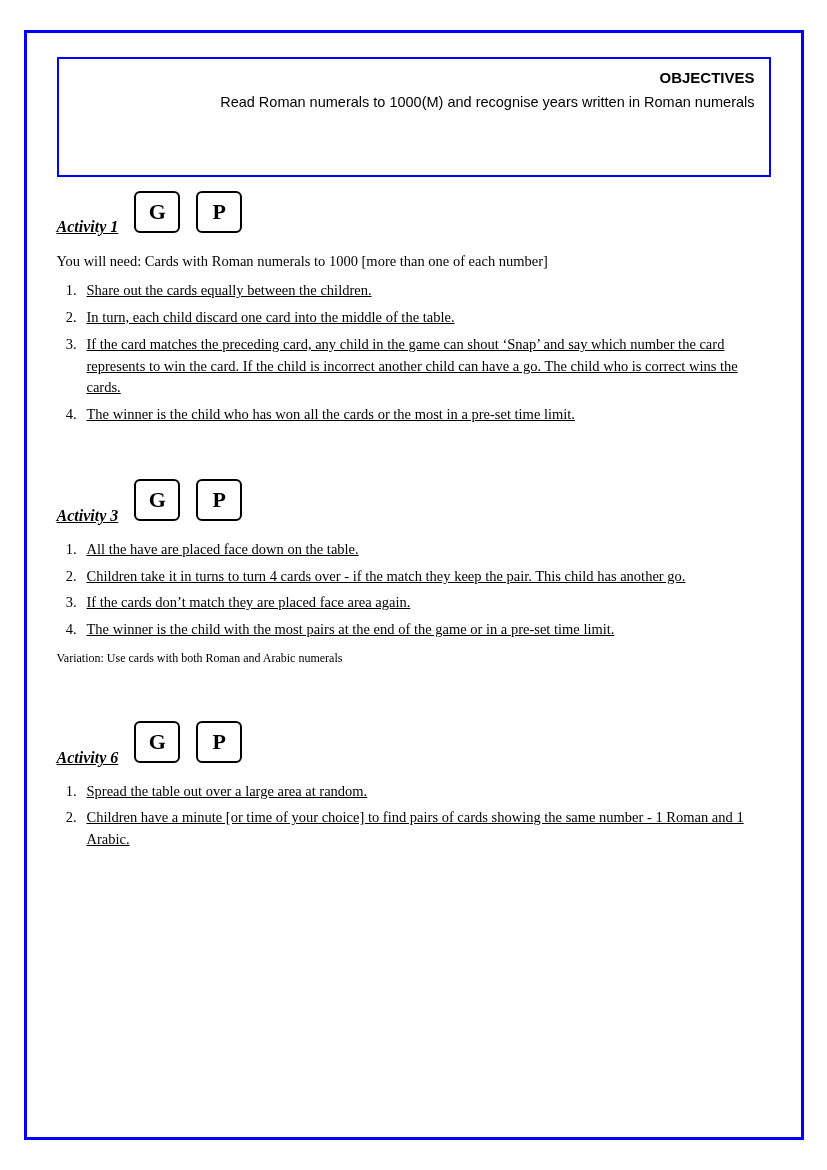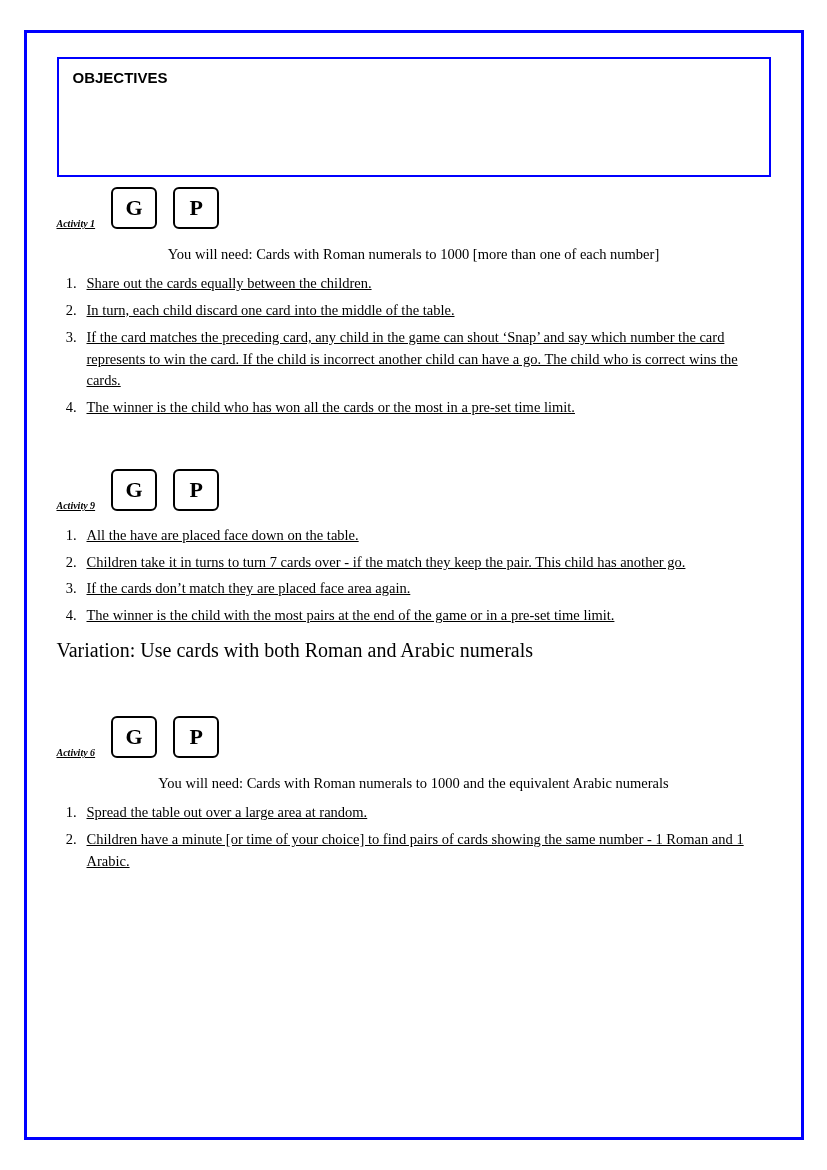--- a/index.html
+++ b/index.html
@@ -27,20 +27,21 @@
       margin: 30px auto;
       padding: 24px 30px 30px 30px;
       position: relative;
     }
 
     .objectives-box {
       border: 2px solid blue;
       padding: 10px 14px 30px 14px;
       margin-bottom: 8px;
       min-height: 120px;
+      text-align: right;
     }
 
     .objectives-title {
       font-weight: bold;
       font-size: 15px;
       margin-bottom: 6px;
       font-family: Arial, sans-serif;
     }
 
     .objectives-text {
@@ -51,21 +52,21 @@
 
     .activity-header {
       display: flex;
       align-items: center;
       gap: 16px;
       margin-bottom: 14px;
       margin-top: 10px;
     }
 
     .activity-label {
-      font-size: 10px;
+      font-size: 16px;
       text-decoration: underline;
       font-style: italic;
       font-weight: bold;
       white-space: nowrap;
       margin-top: 31px;
     }
 
     .badge {
       display: inline-flex;
       align-items: center;
@@ -80,21 +81,20 @@
     }
 
     .activity-body {
       font-size: 14.5px;
       line-height: 1.55;
       margin-bottom: 10px;
     }
 
     .you-will-need {
       margin-bottom: 8px;
-      text-align: center;
     }
 
     .numbered-list {
       list-style: none;
       padding: 0;
       margin: 0 0 8px 0;
     }
 
     .numbered-list li {
       display: flex;
@@ -109,34 +109,35 @@
       flex-shrink: 0;
     }
 
     .numbered-list li .text {
       flex: 1;
       text-decoration: underline;
     }
 
     .variation {
       margin-top: 6px;
-      font-size: 20px;
+      font-size: 12px;
     }
 
     .section-gap {
       height: 30px;
     }
   </style>
 </head>
 <body>
 
 <div class="page-outer">
 
   <div class="objectives-box">
     <div class="objectives-title">OBJECTIVES</div>
+    <div class="objectives-text">Read Roman numerals to 1000(M) and recognise years written in Roman numerals</div>
   </div>
 
   <div class="activity-section">
     <div class="activity-header">
       <span class="activity-label">Activity 1</span>
       <span class="badge">G</span>
       <span class="badge">P</span>
     </div>
     <div class="activity-body">
       <div class="you-will-need">You will need:   Cards with Roman numerals to 1000 [more than one of each number]</div>
@@ -158,33 +159,33 @@
             <span class="text">The winner is the child who has won all the cards or the most in a pre-set time limit.</span>
           </li>
       </ol>
     </div>
   </div>
 
   <div class="section-gap"></div>
 
   <div class="activity-section">
     <div class="activity-header">
-      <span class="activity-label">Activity 9</span>
+      <span class="activity-label">Activity 3</span>
       <span class="badge">G</span>
       <span class="badge">P</span>
     </div>
     <div class="activity-body">
       <ol class="numbered-list">
         <li>
             <span class="num">1.</span>
             <span class="text">All the have are placed face down on the table.</span>
           </li>
         <li>
             <span class="num">2.</span>
-            <span class="text">Children take it in turns to turn 7 cards over - if the match they keep the pair. This child has another go.</span>
+            <span class="text">Children take it in turns to turn 4 cards over - if the match they keep the pair. This child has another go.</span>
           </li>
         <li>
             <span class="num">3.</span>
             <span class="text">If the cards don’t match they are placed face area again.</span>
           </li>
         <li>
             <span class="num">4.</span>
             <span class="text">The winner is the child with the most pairs at the end of the game or in a pre-set time limit.</span>
           </li>
       </ol>
@@ -194,21 +195,20 @@
 
   <div class="section-gap"></div>
 
   <div class="activity-section">
     <div class="activity-header">
       <span class="activity-label">Activity 6</span>
       <span class="badge">G</span>
       <span class="badge">P</span>
     </div>
     <div class="activity-body">
-      <div class="you-will-need">You will need: Cards with Roman numerals to 1000 and the equivalent Arabic numerals</div>
       <ol class="numbered-list">
         <li>
             <span class="num">1.</span>
             <span class="text">Spread the table out over a large area at random.</span>
           </li>
         <li>
             <span class="num">2.</span>
             <span class="text">Children have a minute [or time of your choice] to find pairs of cards showing the same number - 1 Roman and 1 Arabic.</span>
           </li>
       </ol>

